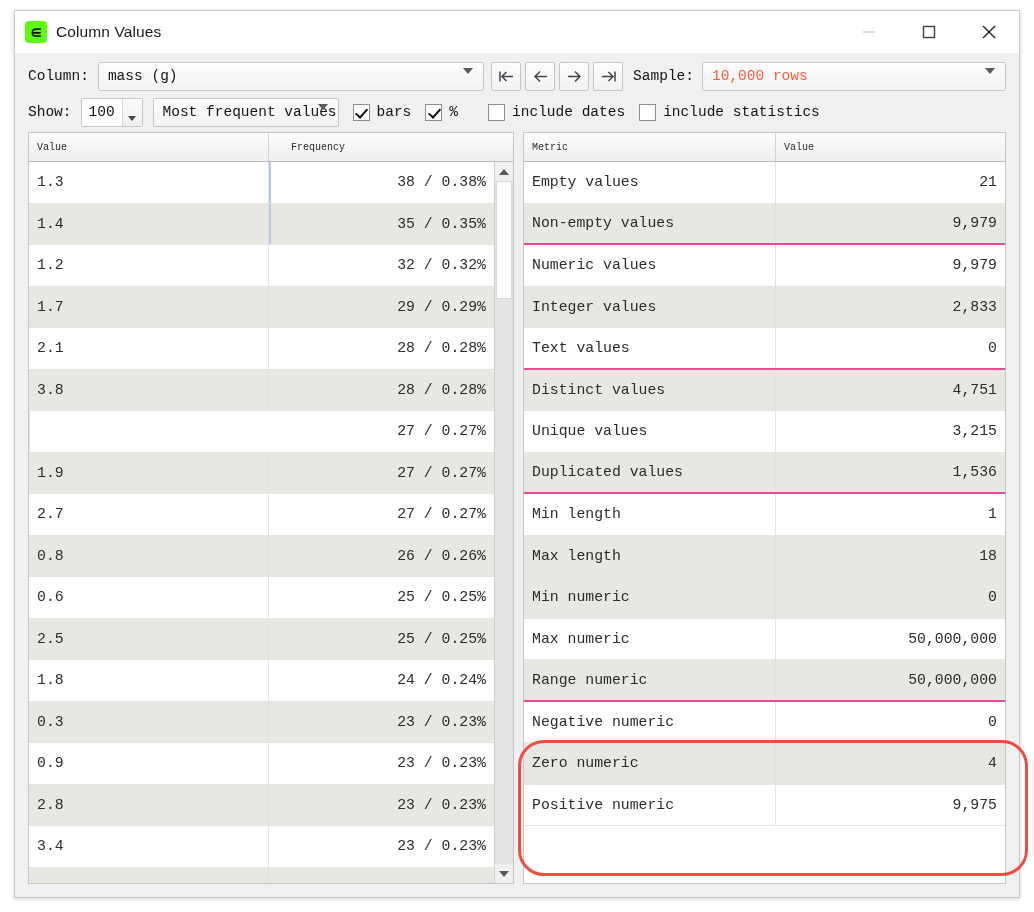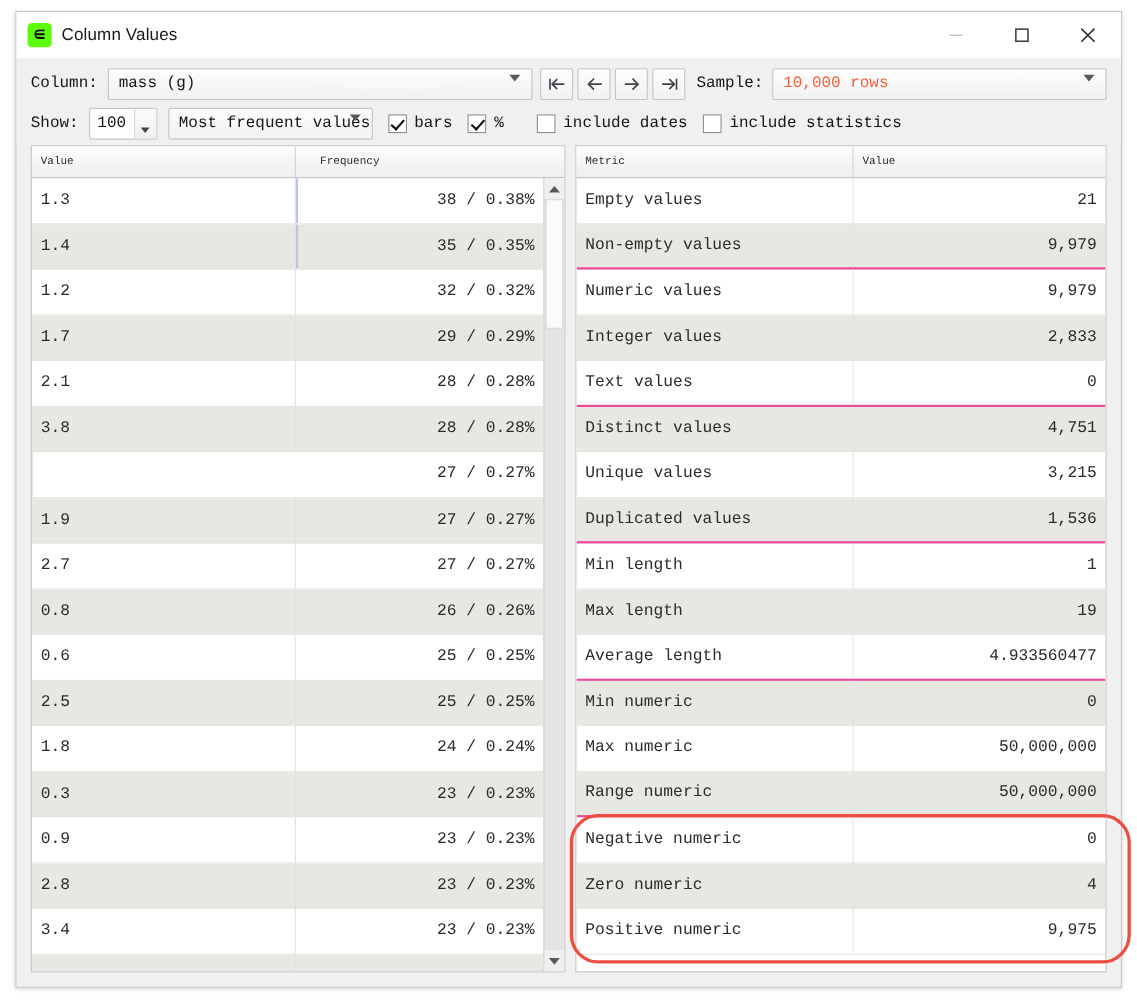--- a/index.html
+++ b/index.html
@@ -635,25 +635,21 @@
           <div class="tr alt group-end">
             <div class="td c-metric">Duplicated values</div>
             <div class="td c-mval sep right">1,536</div>
           </div>
           <div class="tr">
             <div class="td c-metric">Min length</div>
             <div class="td c-mval sep right">1</div>
           </div>
           <div class="tr alt">
             <div class="td c-metric">Max length</div>
-            <div class="td c-mval sep right">19</div>
-          </div>
-          <div class="tr group-end">
-            <div class="td c-metric">Average length</div>
-            <div class="td c-mval sep right">4.933560477</div>
+            <div class="td c-mval sep right">18</div>
           </div>
           <div class="tr alt">
             <div class="td c-metric">Min numeric</div>
             <div class="td c-mval sep right">0</div>
           </div>
           <div class="tr">
             <div class="td c-metric">Max numeric</div>
             <div class="td c-mval sep right">50,000,000</div>
           </div>
           <div class="tr alt group-end">

